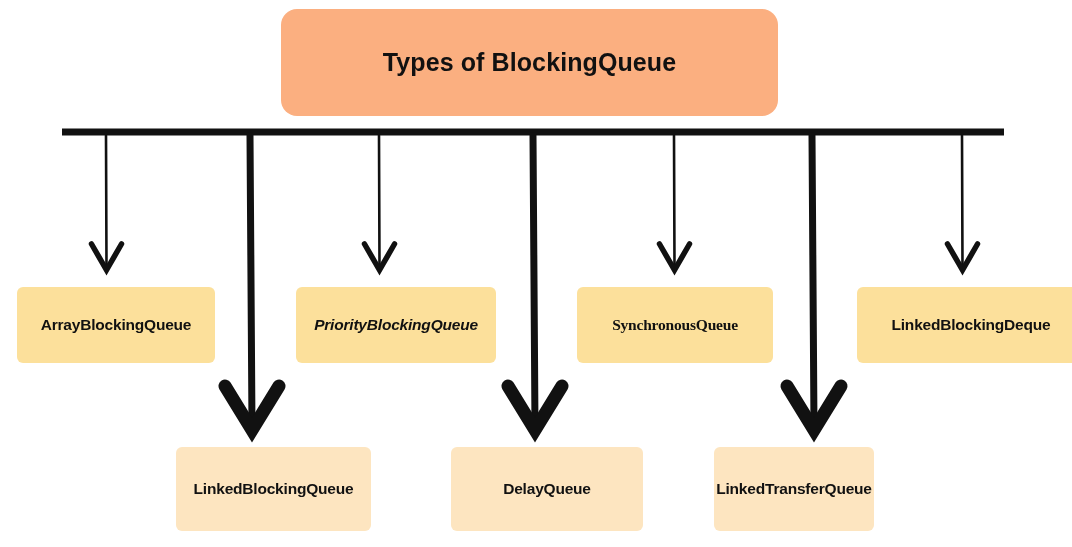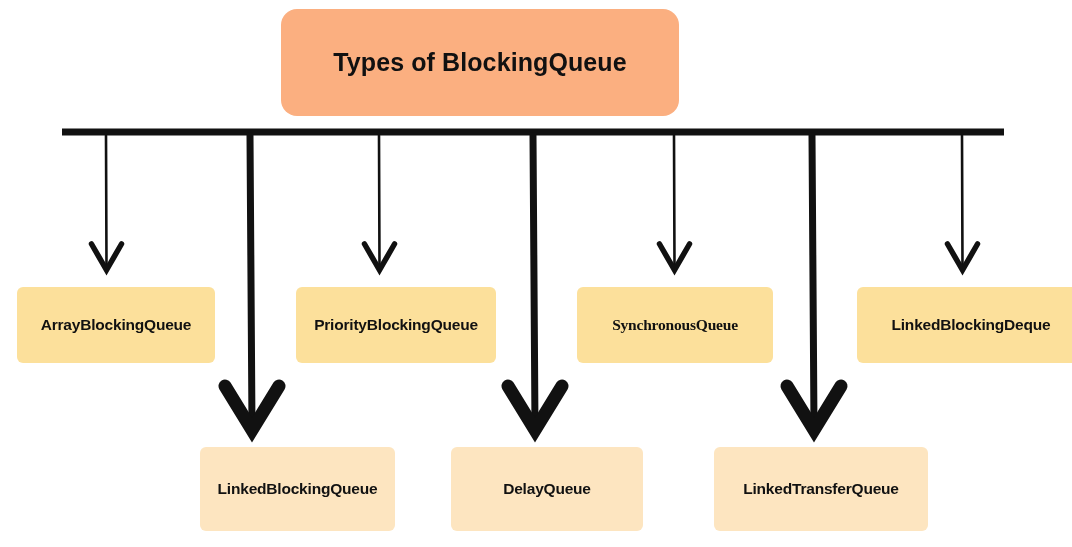--- a/index.html
+++ b/index.html
@@ -70,37 +70,37 @@
       <line x1="812" y1="135.5" x2="814" y2="428" stroke="#111111" stroke-width="7" stroke-linecap="round"></line>
       <path d="M 787 386 L 814 430 L 841 386" fill="none" stroke="#111111" stroke-width="13" stroke-linecap="round" stroke-linejoin="miter"></path>
       <line x1="962" y1="135.5" x2="962.5" y2="268" stroke="#111111" stroke-width="2.6" stroke-linecap="round"></line>
       <path d="M 947.5 244 L 962.5 270 L 977.5 244" fill="none" stroke="#111111" stroke-width="5.5" stroke-linecap="round" stroke-linejoin="miter"></path>
     </svg>
 
   <div id="nodes-layer">
       <div class="node tier1" style="left: 17px; top: 287px; width: 198px; height: 76px; background: rgb(252, 224, 155);">
         <span>ArrayBlockingQueue</span>
       </div>
-      <div class="node tier2" style="left: 176px; top: 447px; width: 195px; height: 84px; background: rgb(253, 229, 192); margin-left: 24px;">
+      <div class="node tier2" style="left: 176px; top: 447px; width: 195px; height: 84px; background: rgb(253, 229, 192);">
         <span>LinkedBlockingQueue</span>
       </div>
-      <div class="node tier1" style="left: 296px; top: 287px; width: 200px; height: 76px; background: rgb(252, 224, 155);">
+      <div class="node tier1" style="left: 296px; top: 287px; width: 200px; height: 76px; background: rgb(252, 224, 155); font-style: italic;">
         <span>PriorityBlockingQueue</span>
       </div>
       <div class="node tier2" style="left: 451px; top: 447px; width: 192px; height: 84px; background: rgb(253, 229, 192);">
         <span>DelayQueue</span>
       </div>
       <div class="node tier1" style="left: 577px; top: 287px; width: 196px; height: 76px; background: rgb(252, 224, 155); font-family: Liberation Serif, serif;">
         <span>SynchronousQueue</span>
       </div>
-      <div class="node tier2" style="left: 714px; top: 447px; width: 214px; height: 84px; background: rgb(253, 229, 192);">
+      <div class="node tier2" style="left: 714px; top: 447px; width: 160px; height: 84px; background: rgb(253, 229, 192);">
         <span>LinkedTransferQueue</span>
       </div>
       <div class="node tier1" style="left: 857px; top: 287px; width: 228px; height: 76px; background: rgb(252, 224, 155);">
         <span>LinkedBlockingDeque</span>
       </div>
     </div>
 
-  <div class="node root" id="root-node" style="left: 281px; top: 9px; width: 398px; height: 107px; background: rgb(251, 175, 128); color: rgb(17, 17, 17);">
+  <div class="node root" id="root-node" style="left: 281px; top: 9px; width: 497px; height: 107px; background: rgb(251, 175, 128); color: rgb(17, 17, 17);">
     <span>Types of BlockingQueue</span>
   </div>
 
 </div>
 
 </body></html>

